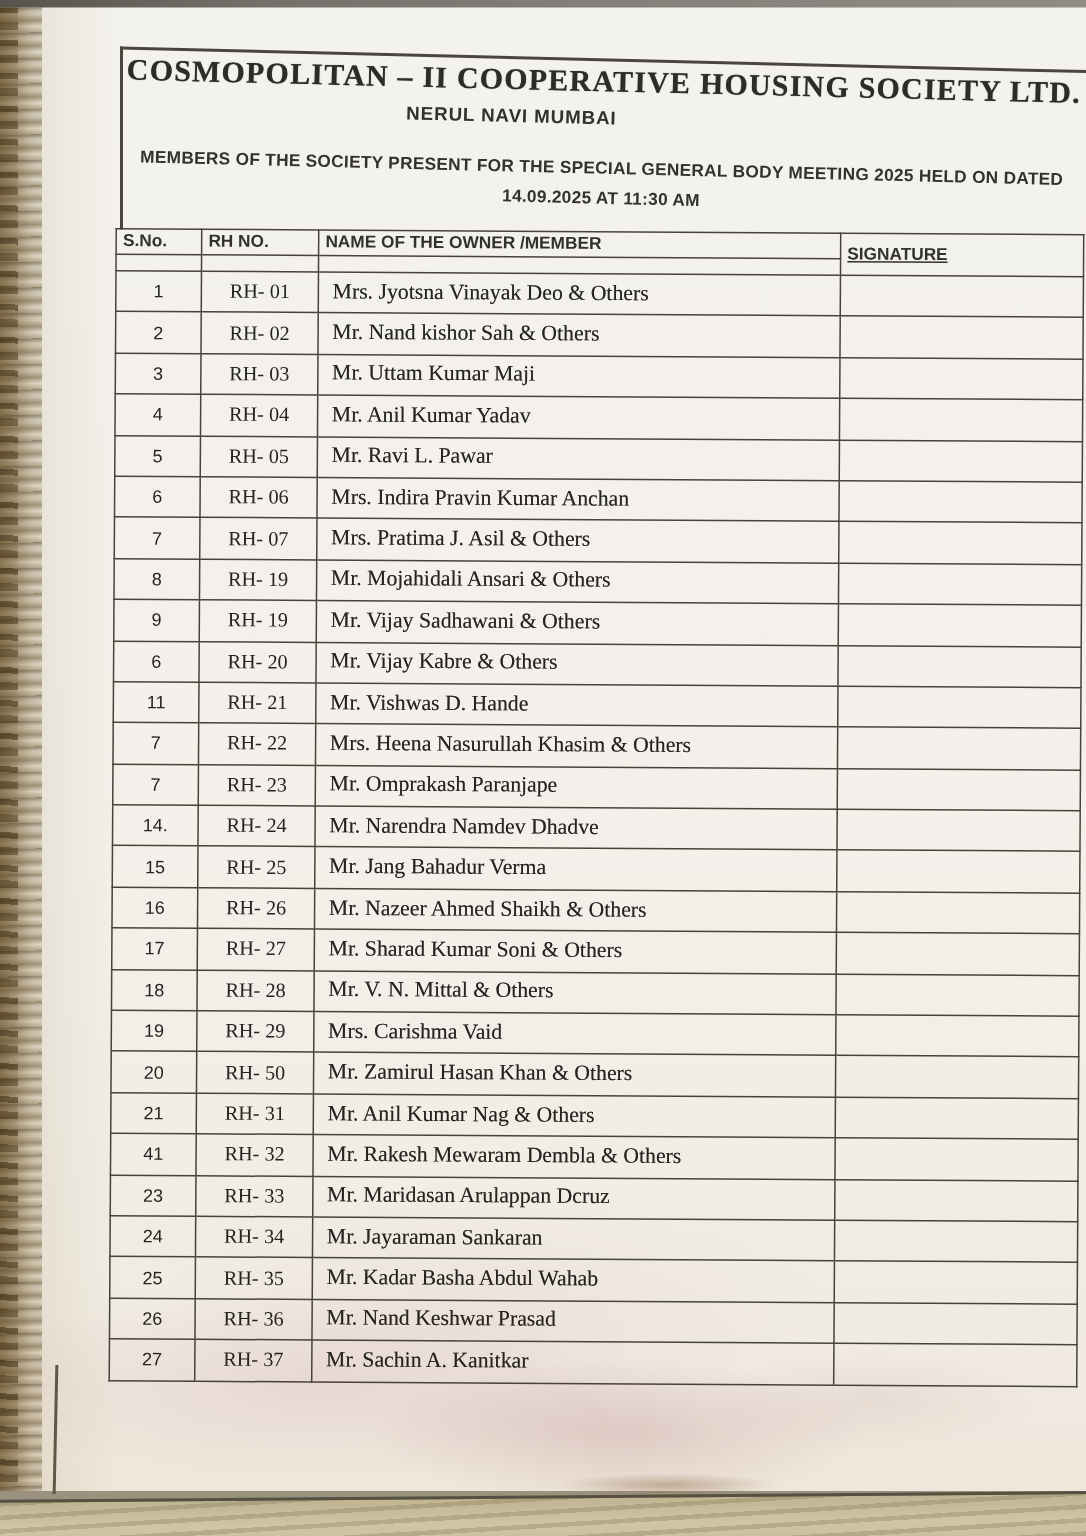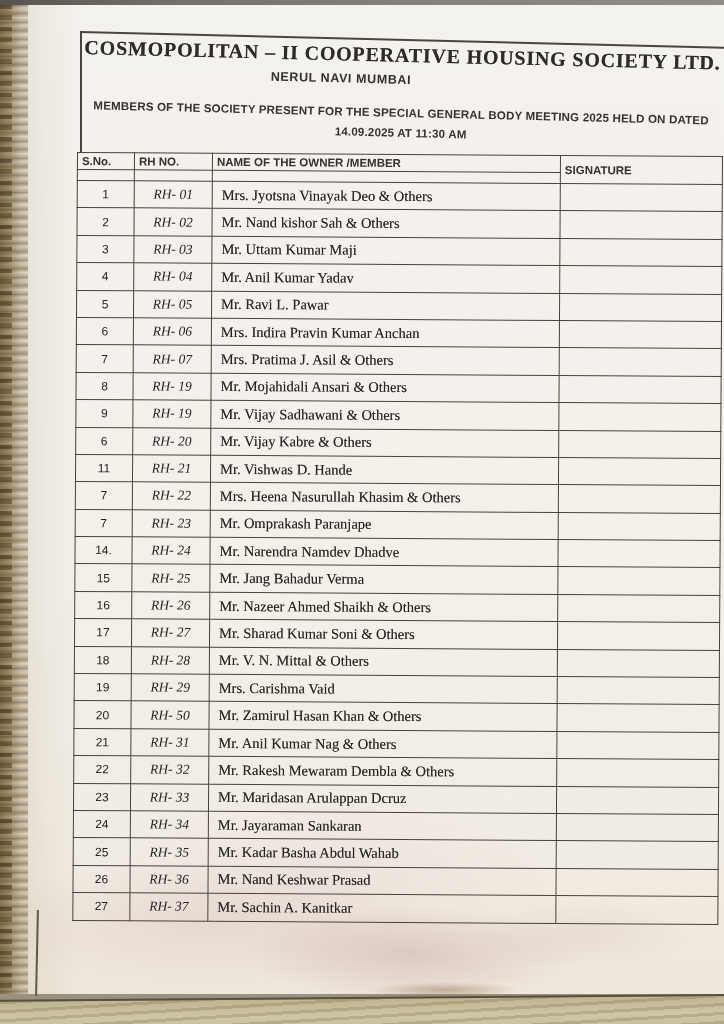--- a/index.html
+++ b/index.html
@@ -55,25 +55,25 @@
 
   
   table.attendance { position:absolute; left:77px; top:147px; width:645px;
                      border-collapse:collapse; table-layout:fixed;
                      transform:rotate(0.35deg); transform-origin:0 0; }
   .attendance th, .attendance td { border:1.6px solid #46433b; overflow:hidden;
                                    white-space:nowrap; }
   .attendance thead th { font-size:11.5px; font-weight:700; color:#33312b;
                          text-align:left; padding:2px 4px; height:16px; }
   th.h-rh { text-align:center; }
-  th.h-sig { vertical-align:middle; padding-left:6px; font-size:11.5px; }
+  th.h-sig { vertical-align:middle; padding-left:6px; font-size:11.5px;text-decoration:underline; }
   tr.spacer-row th { height:11px; padding:0; }
   .attendance tbody td { height:27.4px; color:#262420; }
   td.c-sno { text-align:center; font-size:12px; color:#2a2823; }
-  td.c-rh  { text-align:center; font-family:"Liberation Serif", serif; font-size:13.5px;font-style:italic; }
+  td.c-rh  { text-align:center; font-family:"Liberation Serif", serif; font-size:13.5px; }
   td.c-name{ font-family:"Liberation Serif", serif; font-size:14.5px; padding-left:9px;
              text-shadow:0 0 0.4px rgba(38,36,32,0.55); }
 
   
   .stray-vline { position:absolute; left:36px; top:905px; width:2px; height:86px;
                  background:#5e5944; transform:rotate(1.2deg); }
 
   
   .bottom-band { position:absolute; left:-6px; top:994px; width:740px; height:40px;
                  border-top:2.5px solid #55503f;
@@ -249,21 +249,21 @@
     <td class="c-name">Mr. Zamirul Hasan Khan &amp; Others</td>
     <td class="c-sig"></td>
   </tr>
           <tr>
     <td class="c-sno">21</td>
     <td class="c-rh">RH- 31</td>
     <td class="c-name">Mr. Anil Kumar Nag &amp; Others</td>
     <td class="c-sig"></td>
   </tr>
           <tr>
-    <td class="c-sno">22</td>
+    <td class="c-sno">41</td>
     <td class="c-rh">RH- 32</td>
     <td class="c-name">Mr. Rakesh Mewaram Dembla &amp; Others</td>
     <td class="c-sig"></td>
   </tr>
           <tr>
     <td class="c-sno">23</td>
     <td class="c-rh">RH- 33</td>
     <td class="c-name">Mr. Maridasan Arulappan  Dcruz</td>
     <td class="c-sig"></td>
   </tr>

